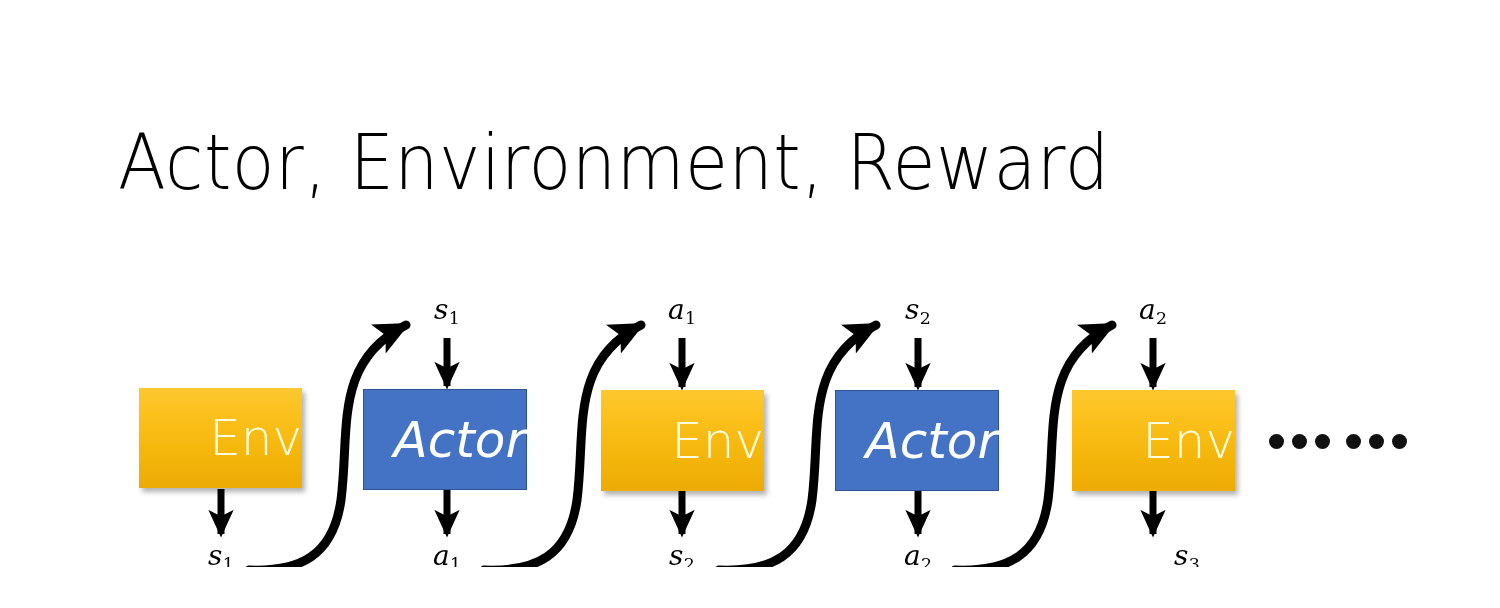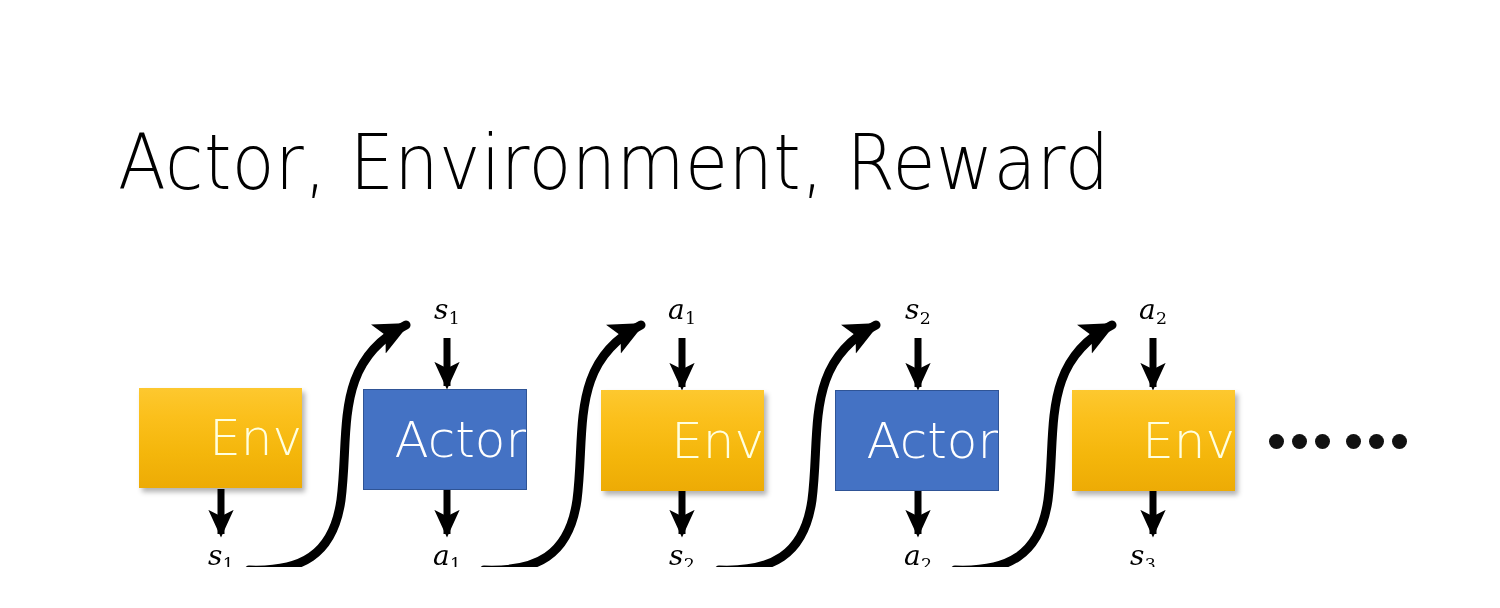--- a/index.html
+++ b/index.html
@@ -64,20 +64,21 @@
     background: linear-gradient(180deg, #FDC82F 0%, #FBC01C 28%, #F4B60B 66%, #EDAB05 100%);
     color: #FFFFDF;
     box-shadow: 3px 4px 5px rgba(0,0,0,0.30);
     border: none;
   }
   .node-box.actor {
     background: #4472C4;
     color: #FFFFFF;
     border: 1px solid #2F5496;
     box-shadow: none;
+    font-style: italic;
   }
 
   
   .math-label {
     position: absolute;
     font-family: "DejaVu Serif", "Liberation Serif", serif;
     font-style: italic;
     font-size: 28px;
     line-height: 1;
     color: #000000;
@@ -187,21 +188,21 @@
   <div class="math-label" style="left:918px; top:542px;">
     <span>a</span><sub>2</sub>
   </div>
 
   <div class="math-label" style="left:1153px; top:296px;">
     <span>a</span><sub>2</sub>
   </div>
   <div class="node-box env" style="left:1072px; top:390px; width:163px; height:101px;">
     <span>Env</span>
   </div>
-  <div class="math-label" style="left:1143px; top:542px;">
+  <div class="math-label" style="left:1187px; top:542px;">
     <span>s</span><sub>3</sub>
   </div>
 
   <div id="ellipsis" style="left:1269px; top:434px;">
     <span class="dot"></span>
     <span class="dot"></span>
     <span class="dot gap"></span>
     <span class="dot"></span>
     <span class="dot"></span>
     <span class="dot"></span>

